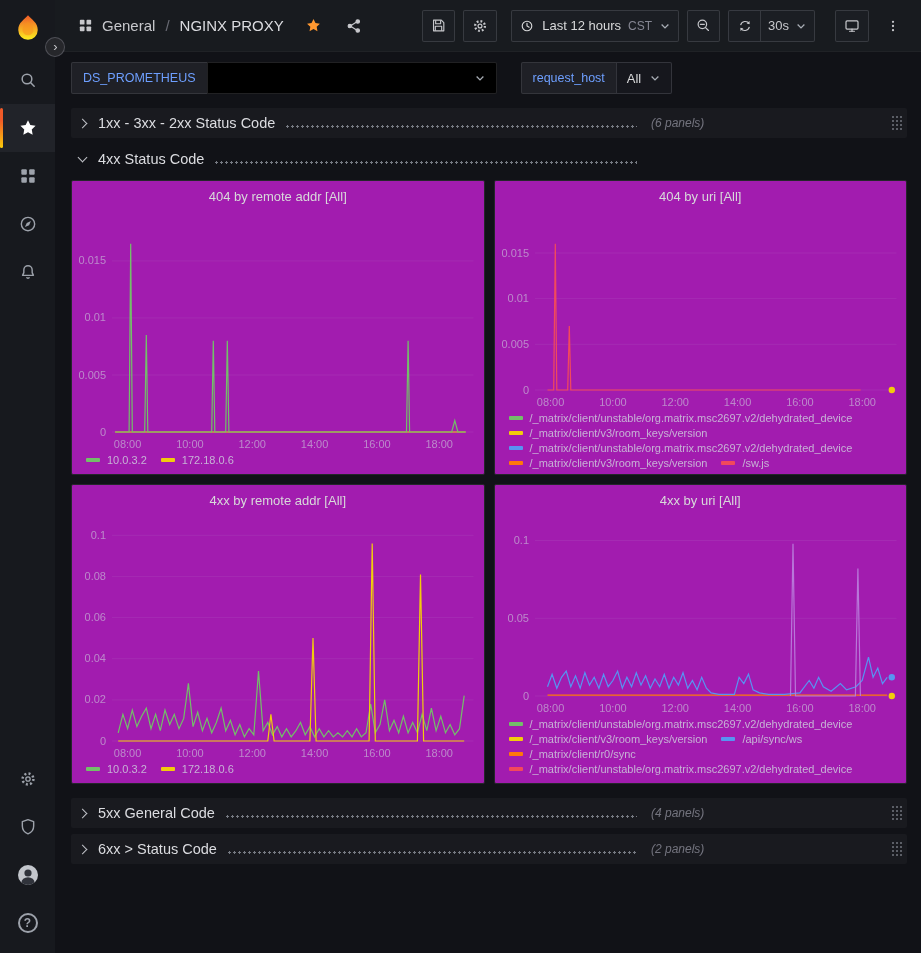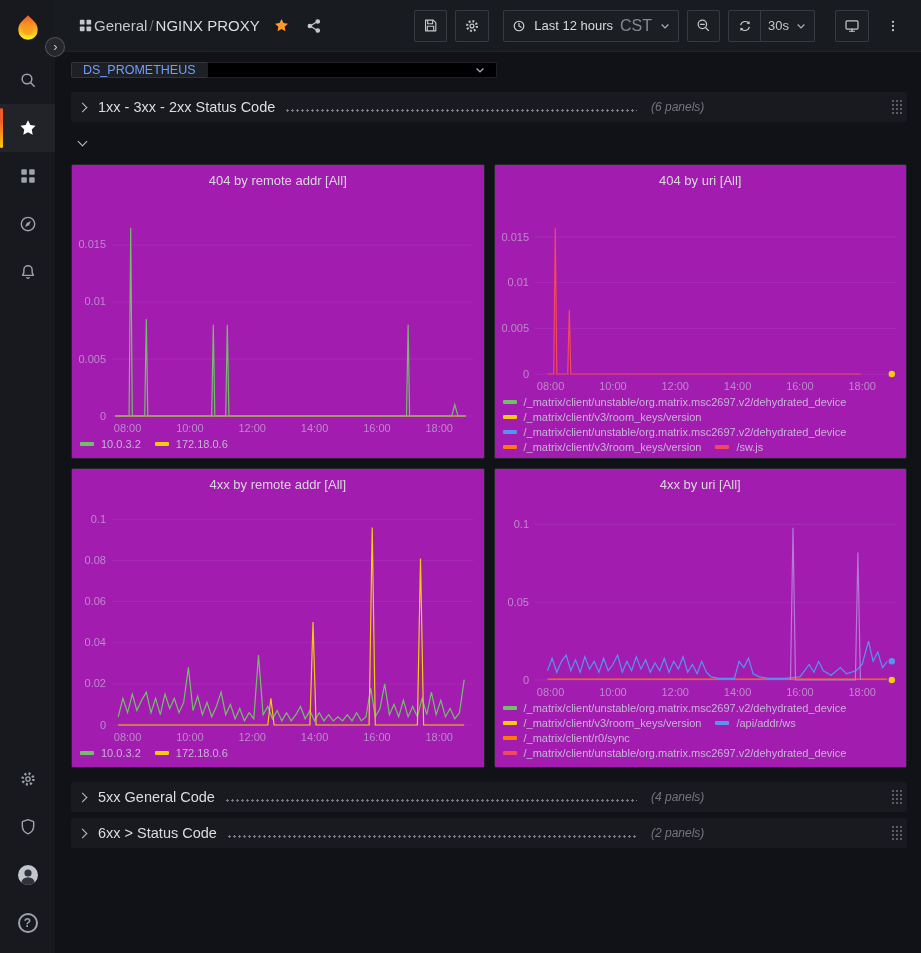--- a/index.html
+++ b/index.html
@@ -12,37 +12,37 @@
   .logo-btn{height:40px;display:flex;align-items:center;justify-content:center;margin-bottom:8px;}
   .side-item{height:48px;width:55px;display:flex;align-items:center;justify-content:center;color:#9DA2AB;position:relative;}
   .side-item.active{color:#fff;background:rgba(204,204,220,0.06);}
   .side-item.active::before{content:"";position:absolute;left:0;top:4px;bottom:4px;width:3px;border-radius:2px;background:linear-gradient(180deg,#F05A28 30%,#FBCA0A 99%);}
   .side-bottom{margin-top:auto;display:flex;flex-direction:column;}
   .help-circle{width:20px;height:20px;border:2px solid currentColor;border-radius:50%;display:flex;align-items:center;justify-content:center;font-size:12px;font-weight:bold;}
   .expand-btn{position:absolute;left:45px;top:37px;width:20px;height:20px;border-radius:50%;background:#26272B;border:1px solid rgba(204,204,220,0.25);color:#C7C8CC;font-size:13px;line-height:17px;text-align:center;z-index:30;padding:0 0 2px 1px;}
 
   
   .main{flex:1;display:flex;flex-direction:column;min-width:0;}
-  .topbar{height:52px;flex:0 0 52px;background:#181B1F;border-bottom:1px solid #202226;display:flex;align-items:center;padding:0 12px 0 22px;}
+  .topbar{height:52px;flex:0 0 52px;background:#181B1F;border-bottom:1px solid #202226;display:flex;align-items:center;padding:0 12px 0 22px;gap:8px;}
   .crumb{font-size:15px;color:#C7C8CC;}
   .crumb.strong{color:#DBDCE0;}
   .crumb-sep{color:rgba(204,204,220,0.45);font-size:15px;margin:0 2px;}
   .icon-btn{min-width:32px;height:32px;display:inline-flex;align-items:center;justify-content:center;border-radius:2px;color:#C7C8CC;}
   .icon-btn.bordered{border:1px solid rgba(204,204,220,0.16);padding:0 7px;background:#1B1E23;}
   .topbar-right{margin-left:auto;display:flex;align-items:center;gap:8px;}
   .time-btn{gap:7px;font-size:13px;color:#D8D9DA;}
-  .tz{font-size:16px;color:rgba(204,204,220,0.6);}
+  .tz{font-size:12px;color:rgba(204,204,220,0.6);}
   .btn-group{display:flex;}
   .btn-group .icon-btn.bordered:first-child{border-radius:2px 0 0 2px;border-right:none;}
   .btn-group .icon-btn.bordered:last-child{border-radius:0 2px 2px 0;gap:6px;font-size:13px;}
   .star-fav{margin-left:6px;}
 
   
   .subbar{display:flex;align-items:center;gap:24px;padding:10px 16px 10px;background:#111217;}
-  .var-group{display:flex;align-items:stretch;height:16px;}
+  .var-group{display:flex;align-items:stretch;height:32px;}
   .var-label{display:flex;align-items:center;padding:0 11px;background:rgba(204,204,220,0.08);border:1px solid rgba(204,204,220,0.12);border-right:none;border-radius:2px 0 0 2px;font-size:12.5px;font-weight:500;}
   .var-select{display:flex;align-items:center;gap:8px;padding:0 10px;border:1px solid rgba(204,204,220,0.16);border-radius:0 2px 2px 0;font-size:13px;color:#D8D9DA;background:#16171D;}
   .var-select.redacted{width:290px;background:#000;justify-content:flex-end;}
 
   
   .dash{flex:1;padding:4px 14px 0 16px;overflow:hidden;}
   .row-head{display:flex;align-items:center;height:30px;margin-bottom:6px;padding:0 4px;cursor:pointer;border-radius:2px;}
   .row-head.collapsed{background:rgba(204,204,220,0.045);}
   .chev{width:7px;height:7px;border-right:1.6px solid #C0C2C8;border-bottom:1.6px solid #C0C2C8;display:inline-block;flex:0 0 auto;margin:0 12px 0 4px;}
   .chev.right{transform:rotate(-45deg);}
@@ -53,21 +53,21 @@
   .row-count{font-size:12px;font-style:italic;color:rgba(204,204,220,0.5);margin-left:8px;white-space:nowrap;}
   .row-spacer{flex:1;}
   .drag-handle{width:12px;height:16px;background-image:radial-gradient(circle,#5B5E66 1.2px,transparent 1.35px);background-size:4px 4px;flex:0 0 auto;cursor:grab;}
 
   .panel-grid{display:grid;grid-template-columns:1fr 1fr;grid-template-rows:295px 300px;gap:9px;margin:4px 0 14px;}
   .panel{background:#a21caf;border:1px solid #25262B;border-radius:2px;display:flex;flex-direction:column;min-width:0;overflow:hidden;}
   .panel-title{height:30px;flex:0 0 30px;display:flex;align-items:center;justify-content:center;font-size:13px;font-weight:500;color:#D8D9DA;cursor:pointer;}
   .chart{width:100%;flex:1;min-height:0;display:block;}
   .chart text{fill:rgba(204,204,220,0.62);font-size:11px;font-family:"Liberation Sans",sans-serif;}
   .chart line.grid{stroke:rgba(204,204,220,0.09);stroke-width:1;}
-  .legend{display:flex;flex-wrap:wrap;align-content:flex-start;gap:3px 14px;padding:2px 10px 8px 8px;overflow:hidden;}
+  .legend{display:flex;flex-wrap:wrap;align-content:flex-start;gap:3px 14px;padding:2px 10px 8px 14px;overflow:hidden;}
   .legend-item{display:inline-flex;align-items:center;gap:7px;font-size:11px;color:rgba(204,204,220,0.85);cursor:pointer;white-space:nowrap;}
   .swatch{width:14px;height:4px;border-radius:1px;display:inline-block;flex:0 0 auto;}
   .panel.clip-legend-3 .legend{max-height:64px;}
   .panel.clip-legend-4 .legend{max-height:80px;}
 
   .caret-down{display:inline-flex;color:#A8ADB5;}
   svg.ic{display:block;}
 </style>
 </head>
 <body>
@@ -257,37 +257,52 @@
         <span class="var-label" style="color: rgb(110, 159, 255);">DS_PROMETHEUS</span>
         <button class="var-select redacted">
           <span></span>
           <span class="caret-down">
             <svg class="ic" width="12" height="12" viewBox="0 0 16 16" fill="none" stroke="currentColor" stroke-width="1.7">
                 <path d="M3.5 6l4.5 4.5L12.5 6"></path>
               </svg>
           </span>
         </button>
       </div>
+      <div class="var-group">
+        <span class="var-label" style="color: rgb(110, 159, 255);">request_host</span>
+        <button class="var-select">
+          <span>All</span>
+          <span class="caret-down">
+            <svg class="ic" width="12" height="12" viewBox="0 0 16 16" fill="none" stroke="currentColor" stroke-width="1.7">
+                <path d="M3.5 6l4.5 4.5L12.5 6"></path>
+              </svg>
+          </span>
+        </button>
+      </div>
     </div>
 
     <div class="dash">
 
       <div class="row-head collapsed">
         <span class="chev right"></span>
         <div class="row-left">
           <span class="row-title">1xx - 3xx - 2xx Status Code</span>
           <span class="dots"></span>
         </div>
         <span class="row-count">(6 panels)</span>
         <span class="row-spacer"></span>
         <span class="drag-handle"></span>
       </div>
 
       <div class="row-head">
         <span class="chev down"></span>
+        <div class="row-left">
+          <span class="row-title">4xx Status Code</span>
+          <span class="dots"></span>
+        </div>
         <span class="row-spacer"></span>
       </div>
 
       <div class="panel-grid">
 
         <section class="panel">
           <header class="panel-title">404 by remote addr [All]</header>
           <svg class="chart" viewBox="0 0 411.5 241">
               <line class="grid" x1="40" x2="401.5" y1="221.0" y2="221.0"></line>
               <text x="34" y="224.5" text-anchor="end">0</text>
@@ -423,21 +438,21 @@
             <span class="legend-item">
               <i class="swatch" style="background: rgb(115, 191, 105);"></i>
               <span>/_matrix/client/unstable/org.matrix.msc2697.v2/dehydrated_device</span>
             </span>
             <span class="legend-item">
               <i class="swatch" style="background: rgb(242, 204, 12);"></i>
               <span>/_matrix/client/v3/room_keys/version</span>
             </span>
             <span class="legend-item">
               <i class="swatch" style="background: rgb(87, 148, 242);"></i>
-              <span>/api/addr/ws</span>
+              <span>/api/sync/ws</span>
             </span>
             <span class="legend-item">
               <i class="swatch" style="background: rgb(255, 120, 10);"></i>
               <span>/_matrix/client/r0/sync</span>
             </span>
             <span class="legend-item">
               <i class="swatch" style="background: rgb(242, 73, 92);"></i>
               <span>/_matrix/client/unstable/org.matrix.msc2697.v2/dehydrated_device</span>
             </span>
           </div>

